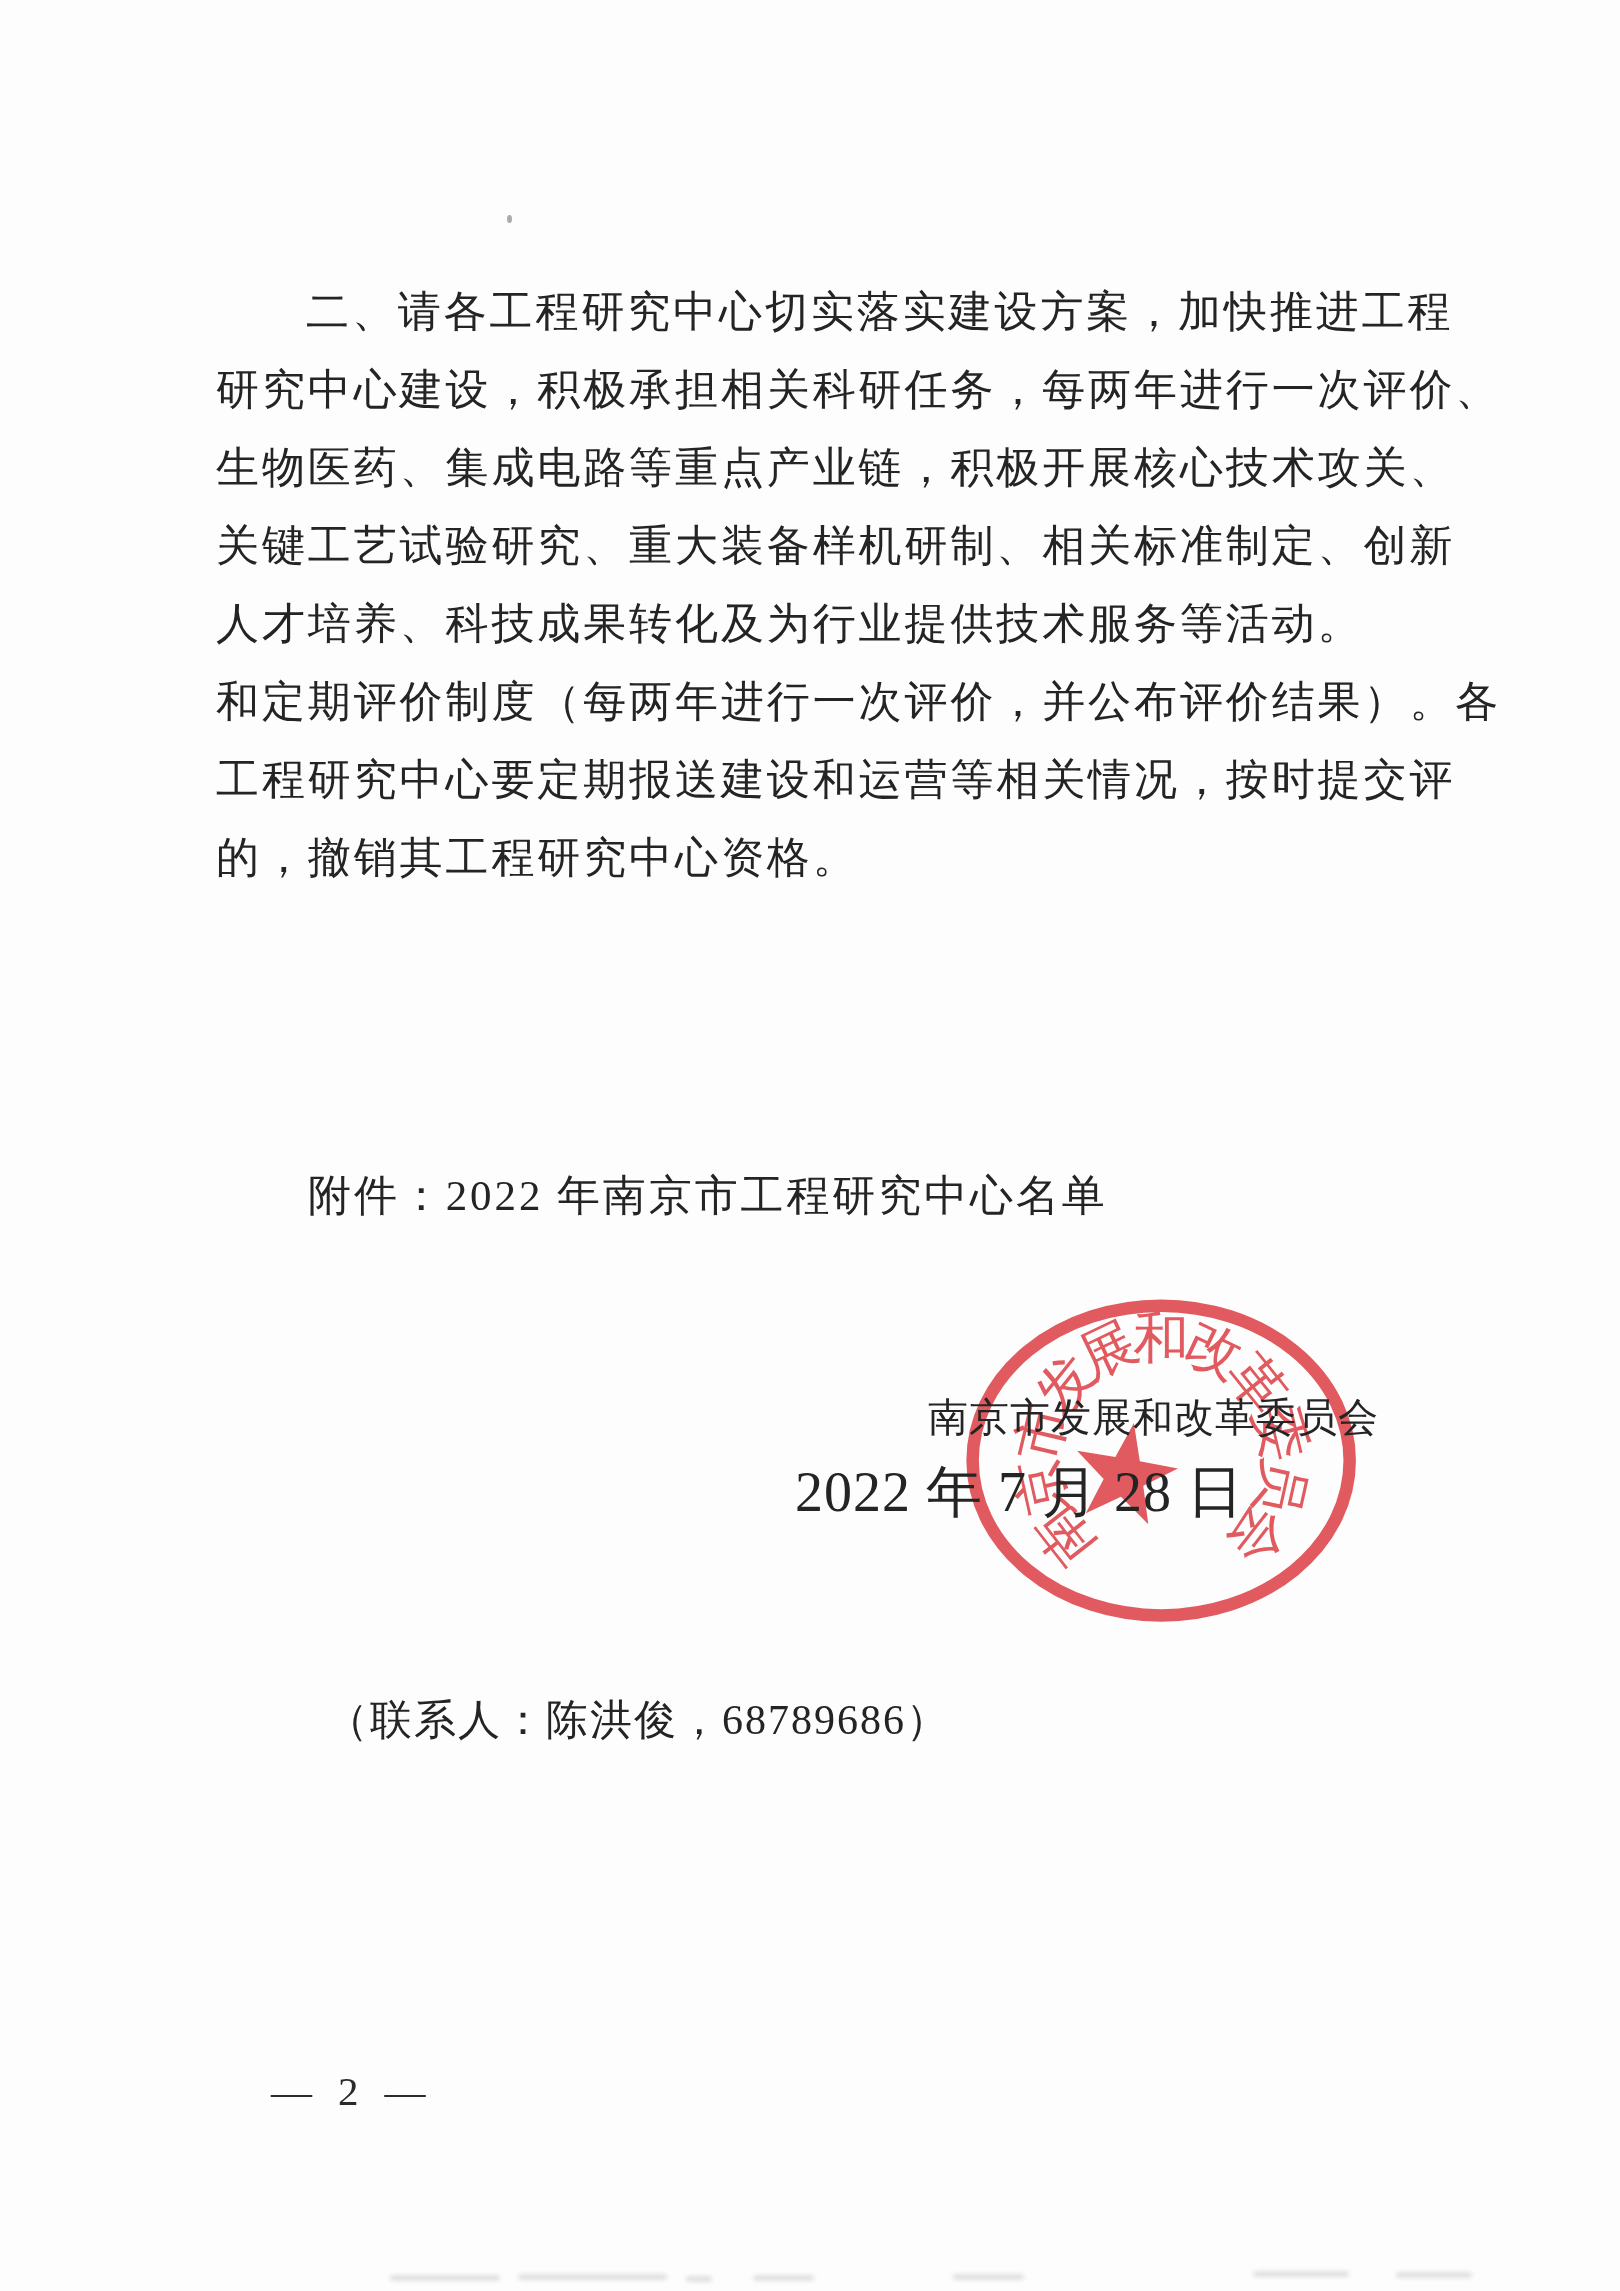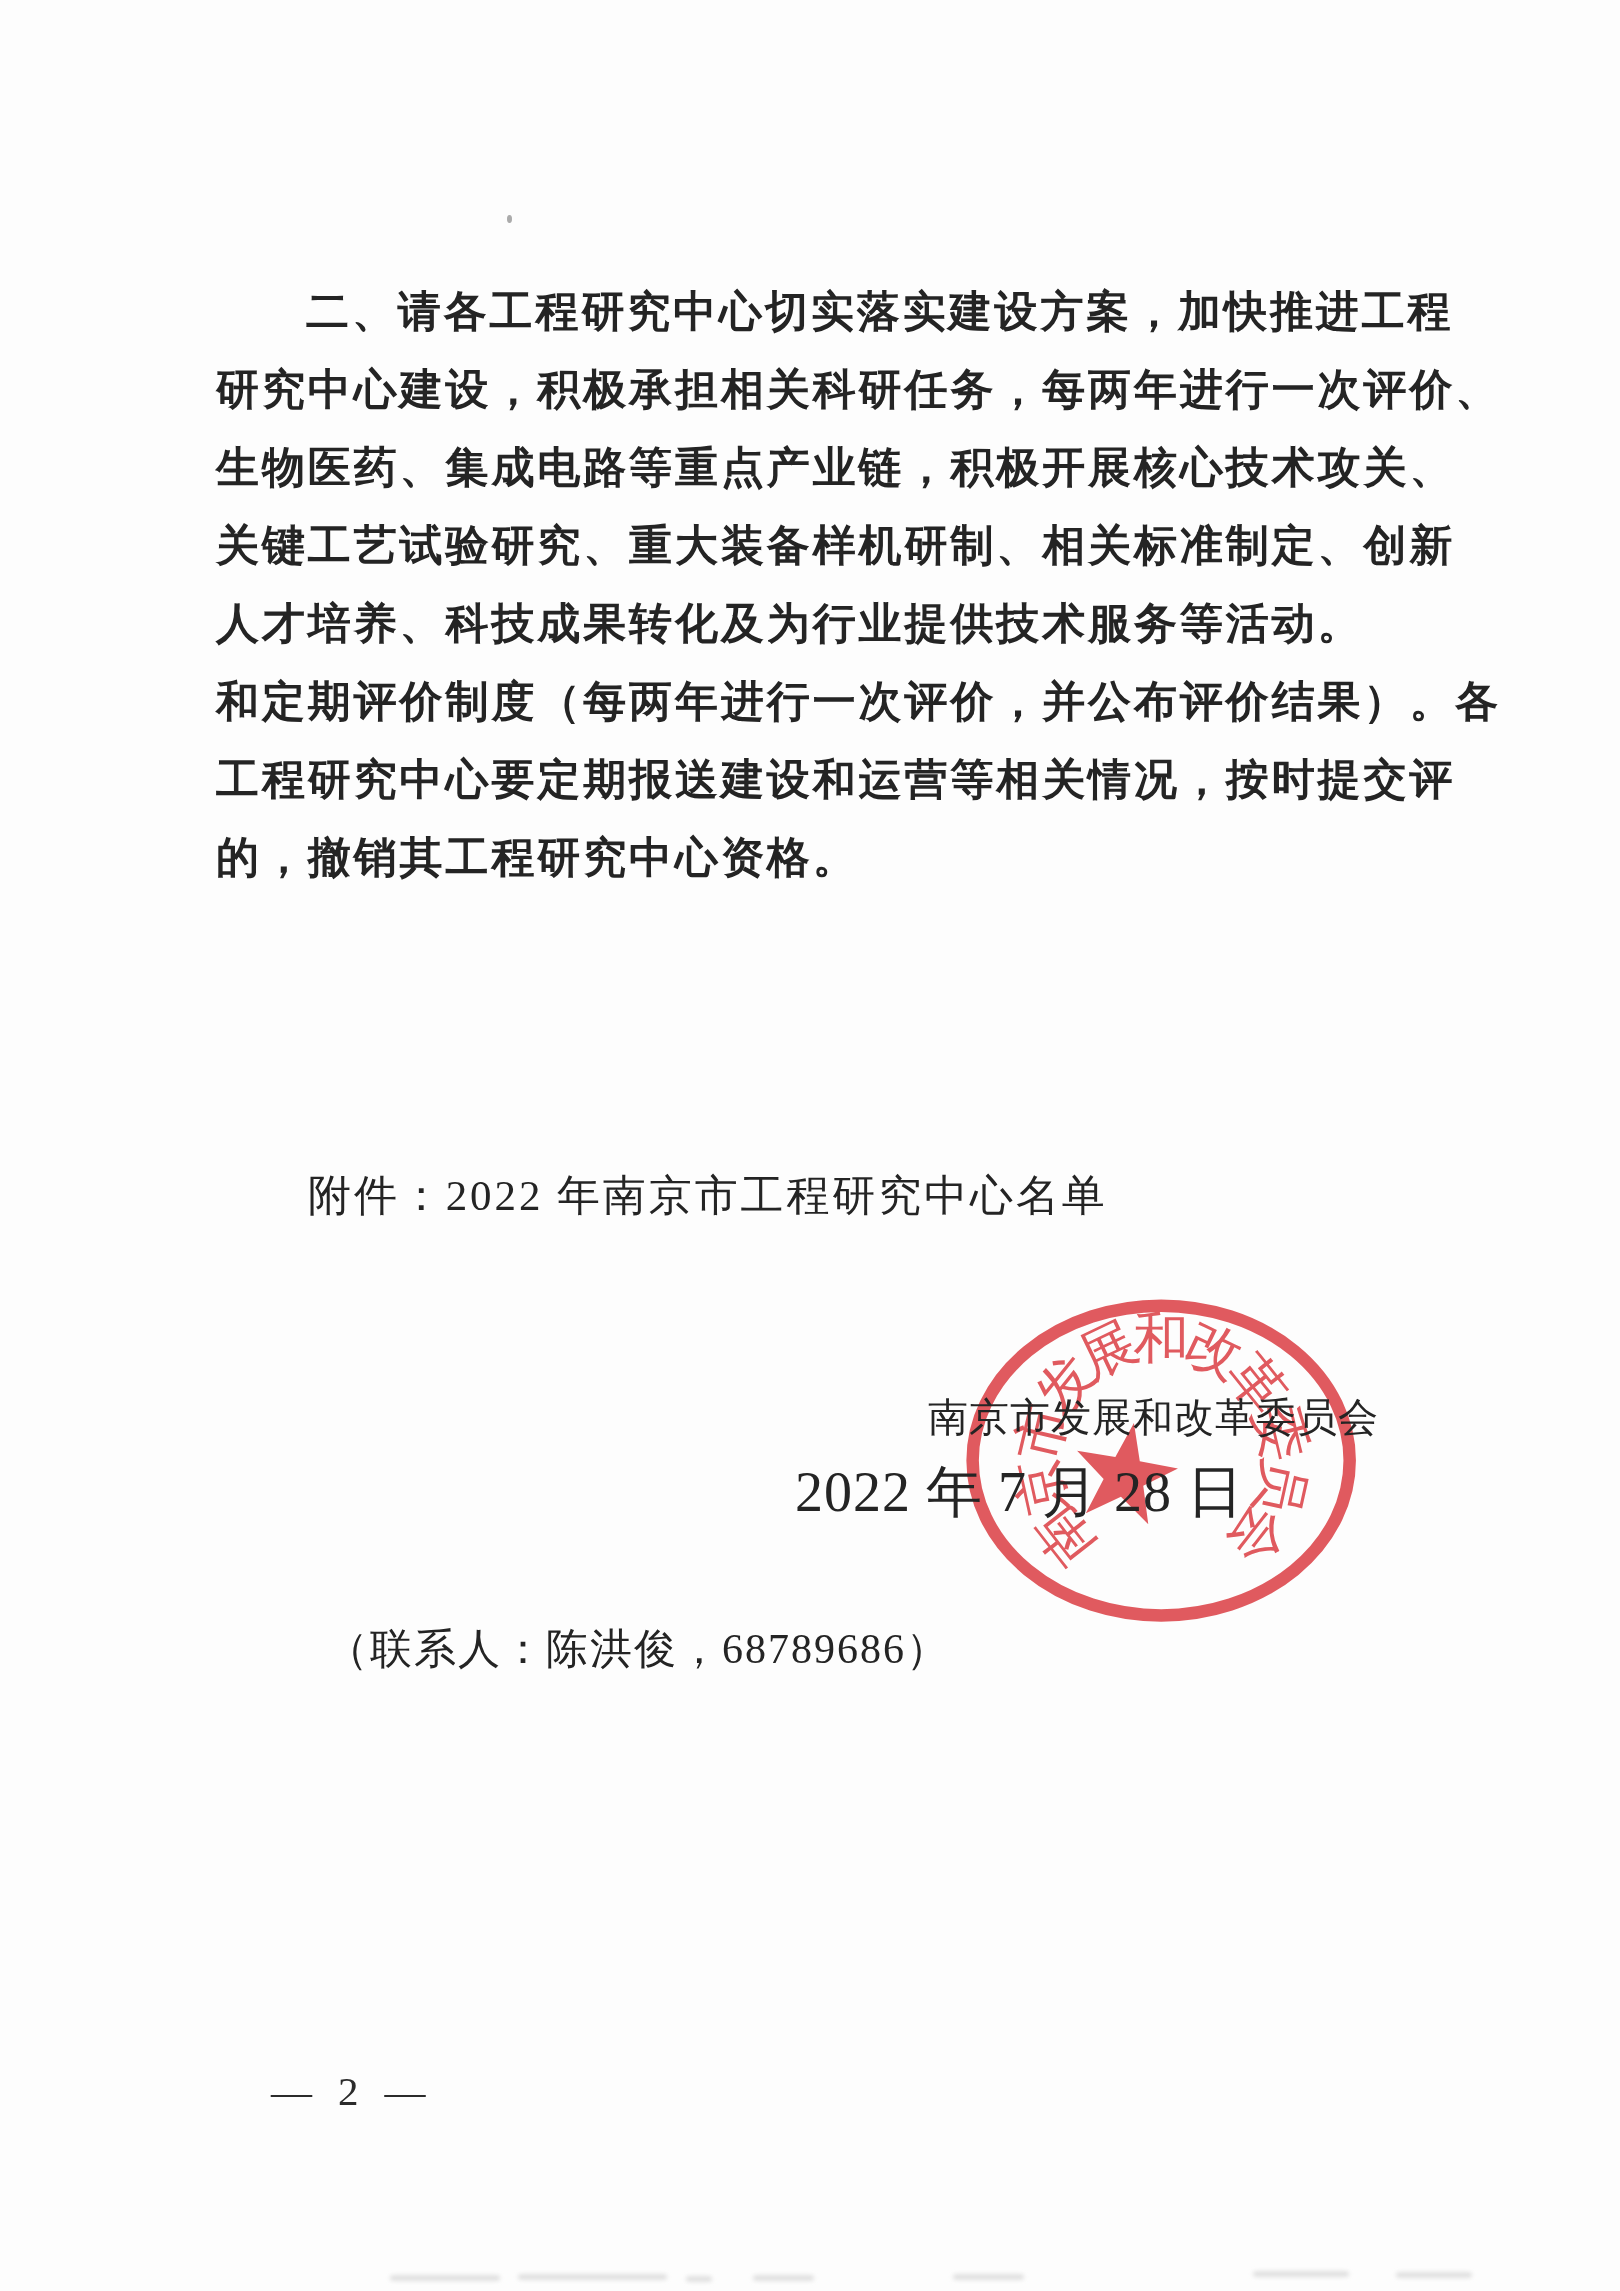--- a/index.html
+++ b/index.html
@@ -11,37 +11,36 @@
     overflow:hidden;
     font-family:"Liberation Serif","DejaVu Serif",serif;
     color:#242424;
   }
   
   .bodytext{position:absolute;left:216px;top:273px;z-index:3;}
   .line{
     height:78px;line-height:78px;
     font-size:43px;letter-spacing:2.9px;
     white-space:nowrap;
-    font-weight:bold;
   }
   .indent{padding-left:90px;}
   .attach{
     position:absolute;left:308px;top:1157px;z-index:3;
     font-size:43px;letter-spacing:2.9px;line-height:78px;white-space:nowrap;font-family:Liberation Serif, serif;
   }
   .sig{
     position:absolute;right:241px;top:1392px;z-index:3;
     font-size:40px;letter-spacing:1px;line-height:51px;white-space:nowrap;
   }
   .date{
     position:absolute;right:376px;top:1467px;z-index:3;
     font-size:56px;letter-spacing:1px;line-height:51px;white-space:nowrap;
   }
   .contact{
-    position:absolute;left:326px;top:1622px;z-index:3;
+    position:absolute;left:326px;top:1693px;z-index:3;
     font-size:42px;letter-spacing:2px;line-height:55px;white-space:nowrap;
   }
   .pageno{
     position:absolute;left:271px;top:2068px;z-index:3;
     font-size:41px;word-spacing:15.7px;line-height:47px;white-space:nowrap;
     color:#2b2b2b;
   }
   
   .seal{
     position:absolute;left:963px;top:1290px;width:404px;height:343px;

